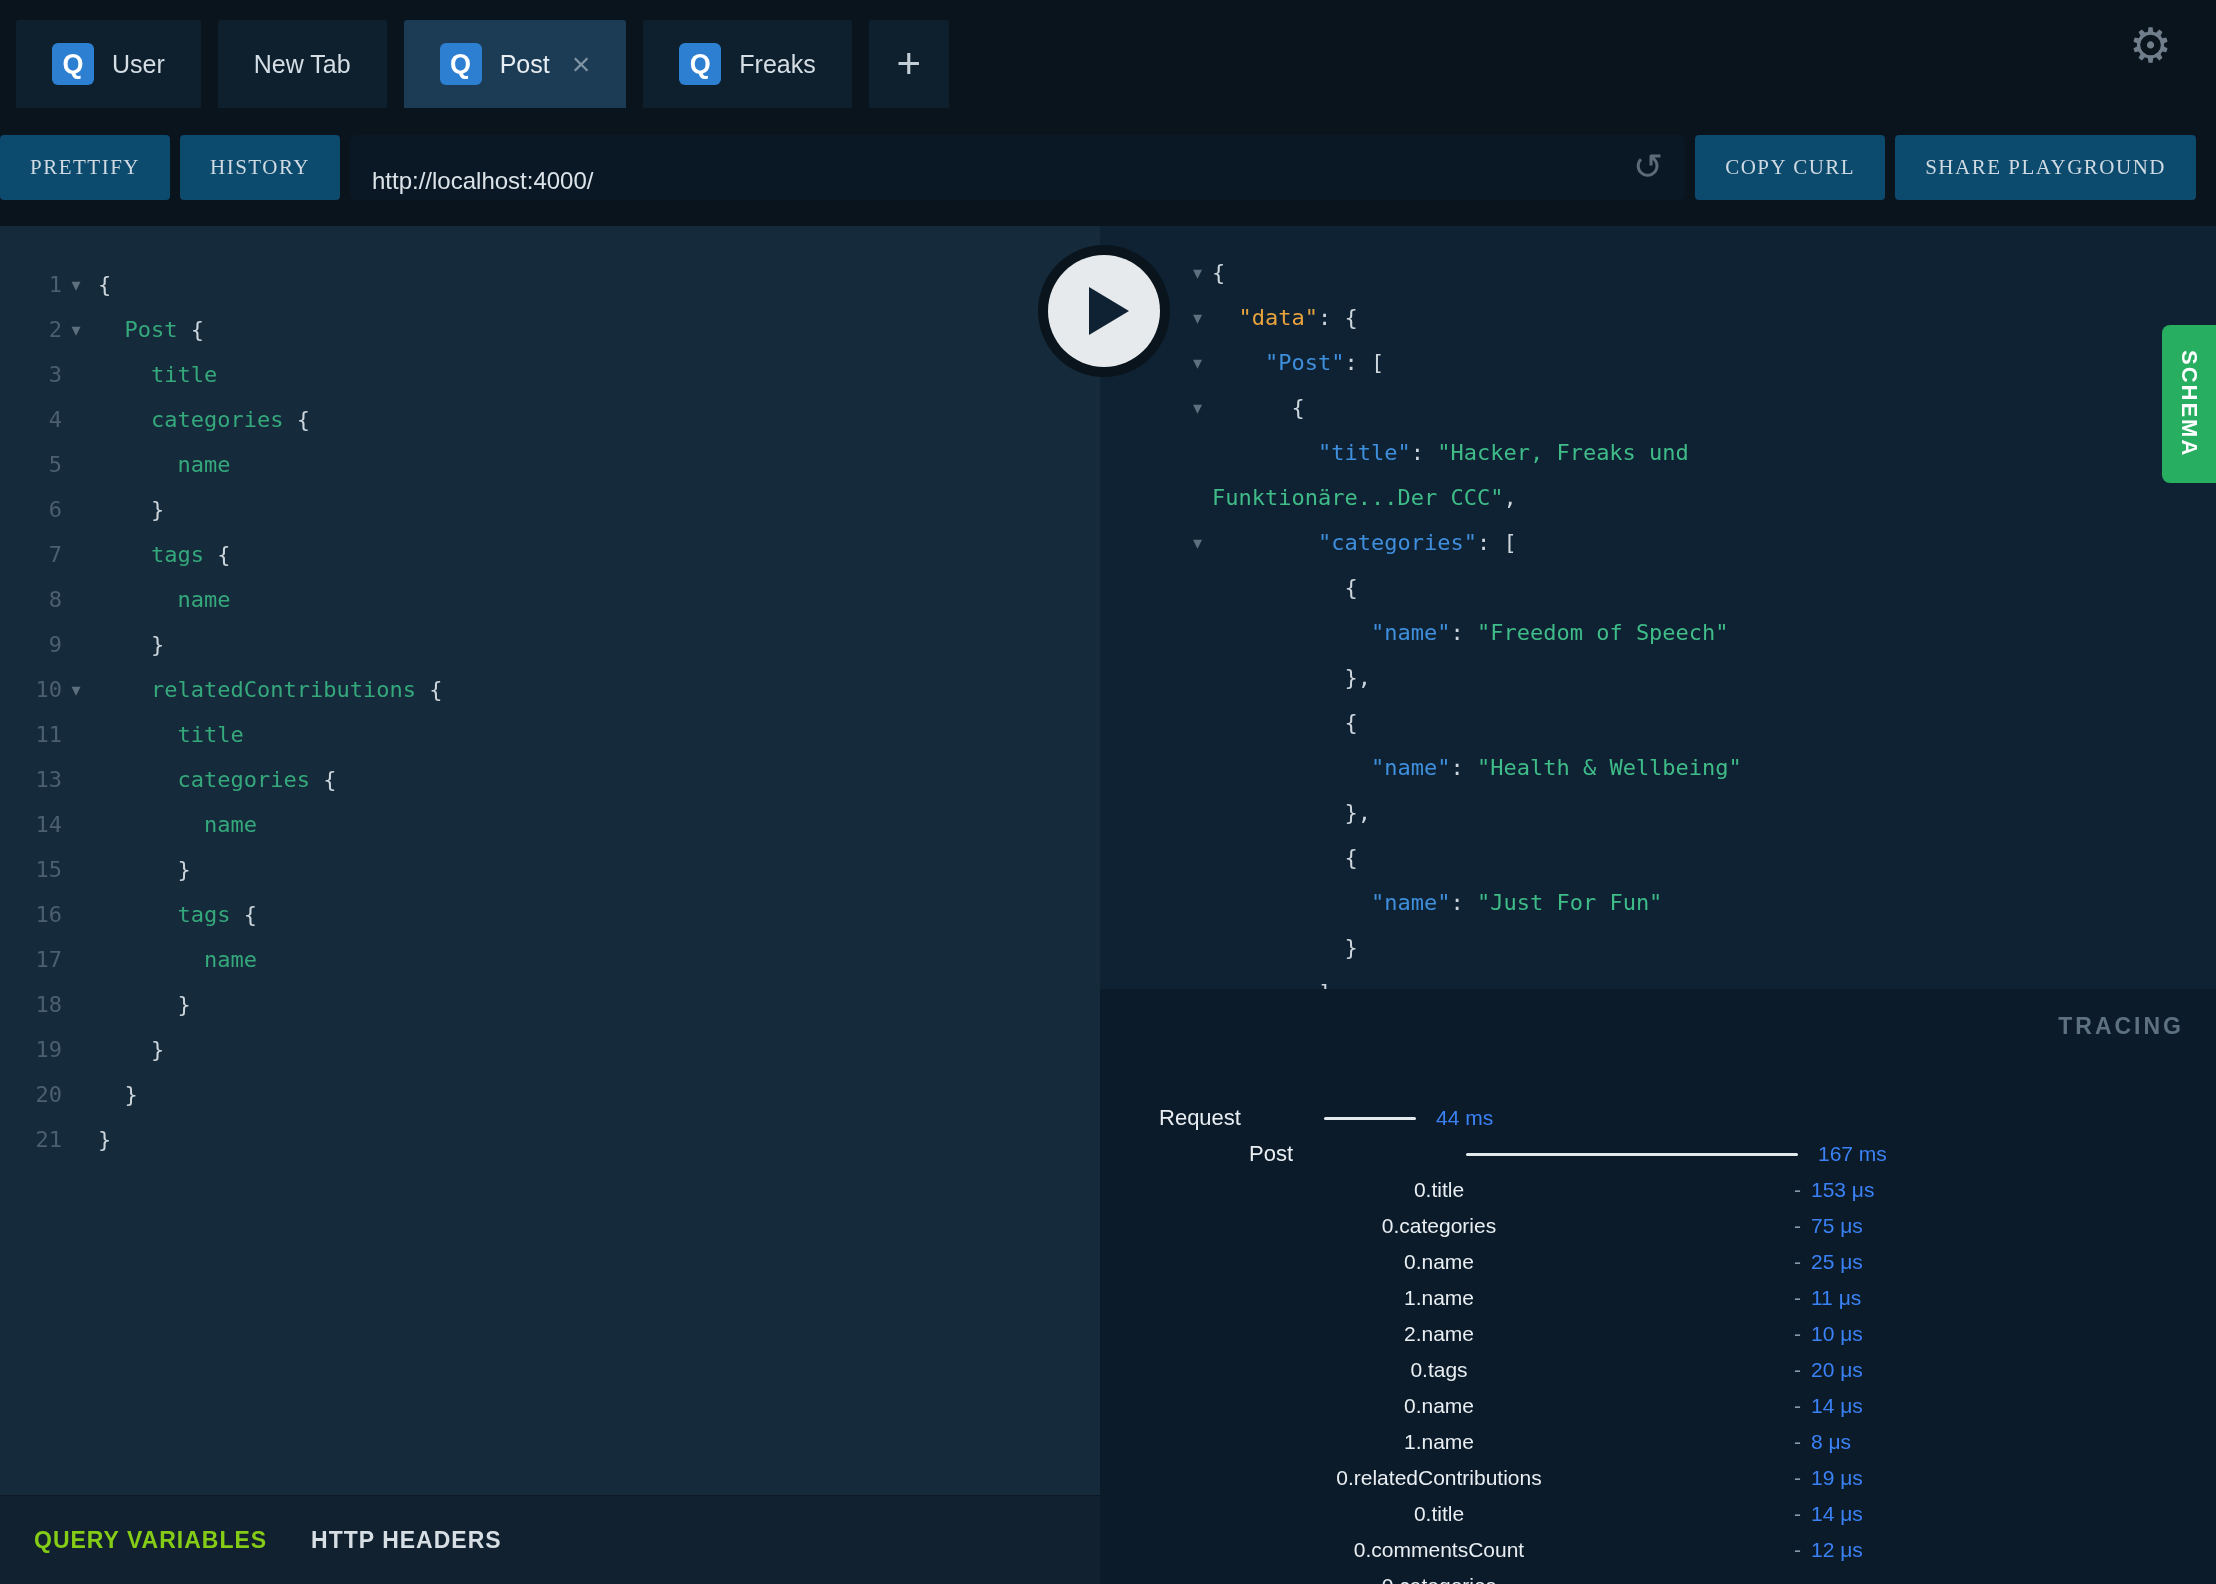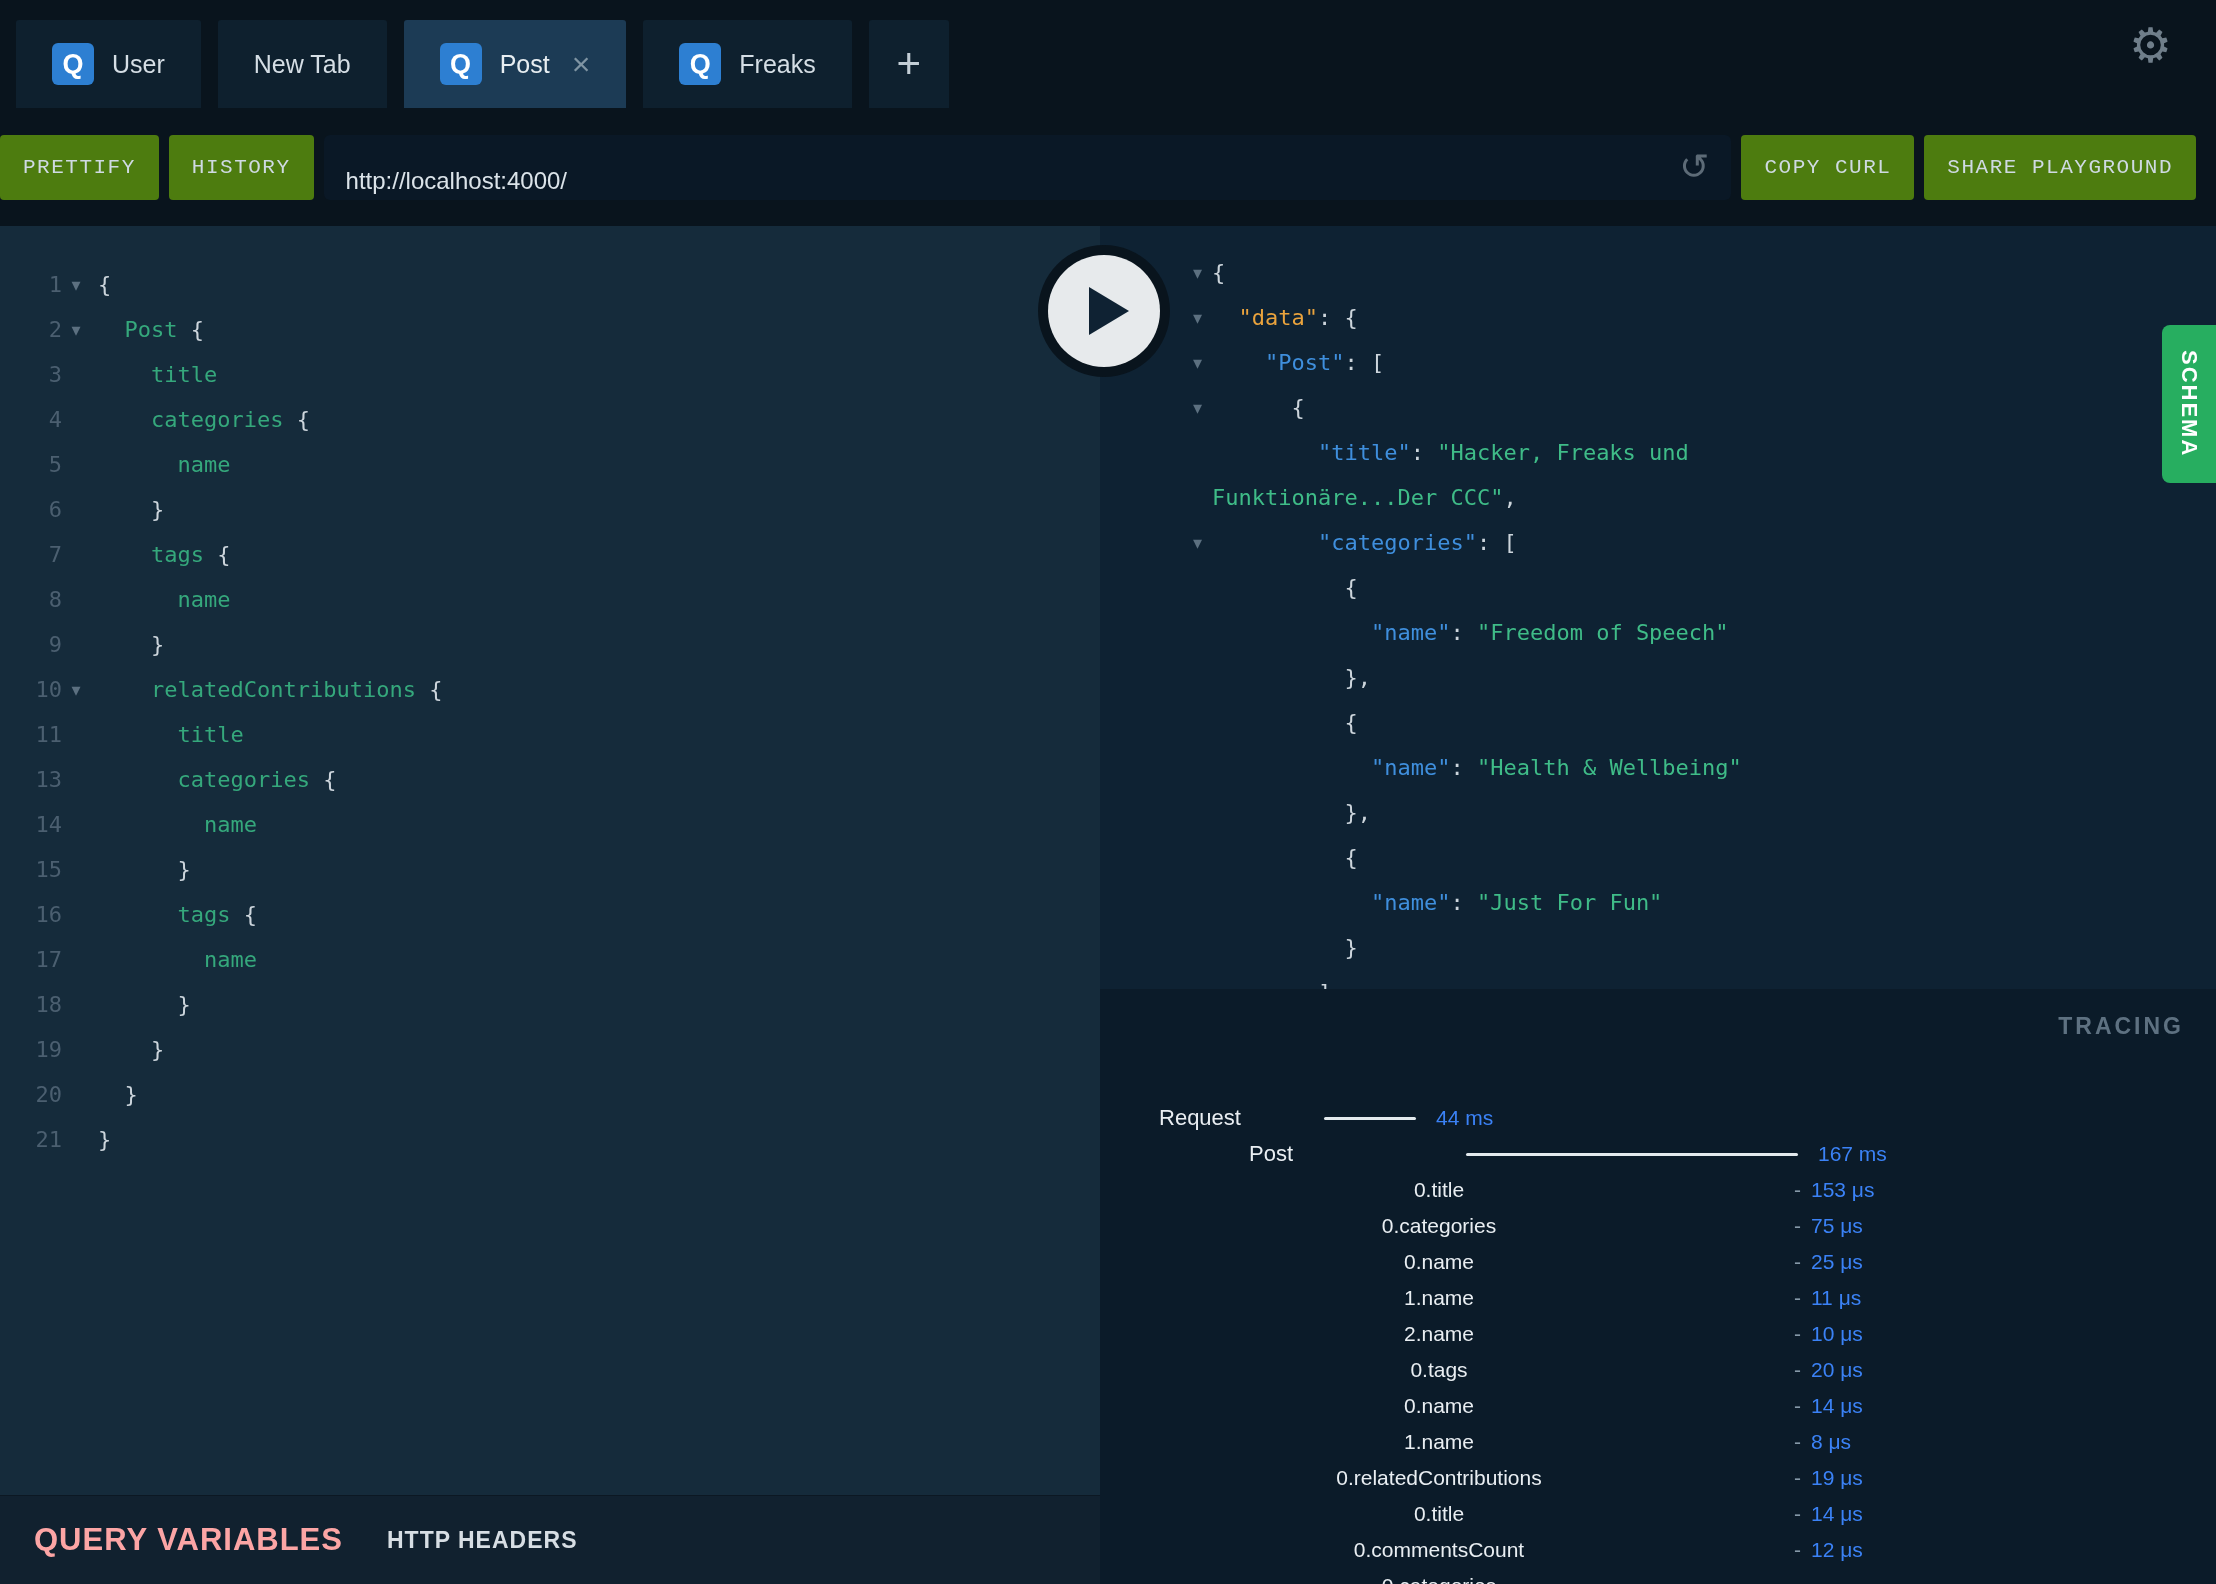--- a/index.html
+++ b/index.html
@@ -21,23 +21,23 @@
   .tab-close { margin-left:22px; color:#7f94a3; font-size:32px; line-height:1; }
   .plus-tab { height:88px; width:80px; margin-left:17px; background:#0e202e;
               border-radius:3px 3px 0 0; display:flex; align-items:center;
               justify-content:center; font-size:42px; color:#c3ced6; cursor:pointer; }
   .gear { position:absolute; right:44px; top:22px; font-size:48px; color:#6f7e8a;
           line-height:1; cursor:pointer; }
 
   
   .toolbar { height:118px; background:#09141d; display:flex; align-items:center;
              gap:10px; padding-right:20px; }
-  .tbtn { height:65px; background:#4d7c0f; color:#cfdae2; font-size:21px;
-          letter-spacing:1.5px; border:none; border-radius:4px; padding:0 23px;
-          font-family:Liberation Mono, monospace; cursor:pointer; white-space:nowrap; }
+  .tbtn { height:65px; background:#0c4a6e; color:#cfdae2; font-size:21px;
+          letter-spacing:1.5px; border:none; border-radius:4px; padding:0 30px;
+          font-family:Liberation Serif, serif; cursor:pointer; white-space:nowrap; }
   .urlbar { flex:1; height:65px; background:#0a1826; border-radius:6px;
             display:flex; align-items:center; padding:0 22px; }
   .urltext { color:#dbe3e9; font-size:24px;margin-top:28px; }
   .reload { margin-left:auto; color:#5d6b77; font-size:36px; line-height:1; cursor:pointer; }
 
   
   .main { position:relative; display:flex; height:1358px; }
 
   .left { width:1100px; background:#152b3b; display:flex; flex-direction:column; }
   .editor { flex:1; overflow:hidden; padding-top:36px; }
@@ -50,21 +50,21 @@
   .code { white-space:pre; padding-left:8px; color:#ccd5dc; }
 
   .tk-p  { color:#ccd5dc; }
   .tk-f  { color:#35a87c; }
   .tk-ko { color:#e9a33d; }
   .tk-kb { color:#3f8fdd; }
   .tk-s  { color:#3fbc88; }
 
   .footerbar { height:89px; background:#11212f; border-top:1px solid rgba(0,0,0,.25);
                display:flex; align-items:center; padding-left:34px; gap:44px; }
-  .fv { color:#fca5a5; font-weight:bold; font-size:31px; letter-spacing:1px; cursor:pointer; }
+  .fv { color:#84cc16; font-weight:bold; font-size:23px; letter-spacing:1px; cursor:pointer; }
   .fh { color:#d7dee4; font-weight:bold; font-size:23px; letter-spacing:1px; cursor:pointer; }
 
   .right { flex:1; display:flex; flex-direction:column; }
   .response { height:763px; background:#0e2233; overflow:hidden; padding-top:24px; }
   .rline { display:flex; min-height:45px; line-height:45px;
            font-family:"DejaVu Sans Mono", monospace; font-size:22px; }
   .rgutter { width:112px; flex:0 0 auto; text-align:right; padding-right:10px;
              color:#5c7080; font-size:18px; font-family:"DejaVu Sans", sans-serif; }
   .rcode { white-space:pre; color:#ccd5dc; }
 

